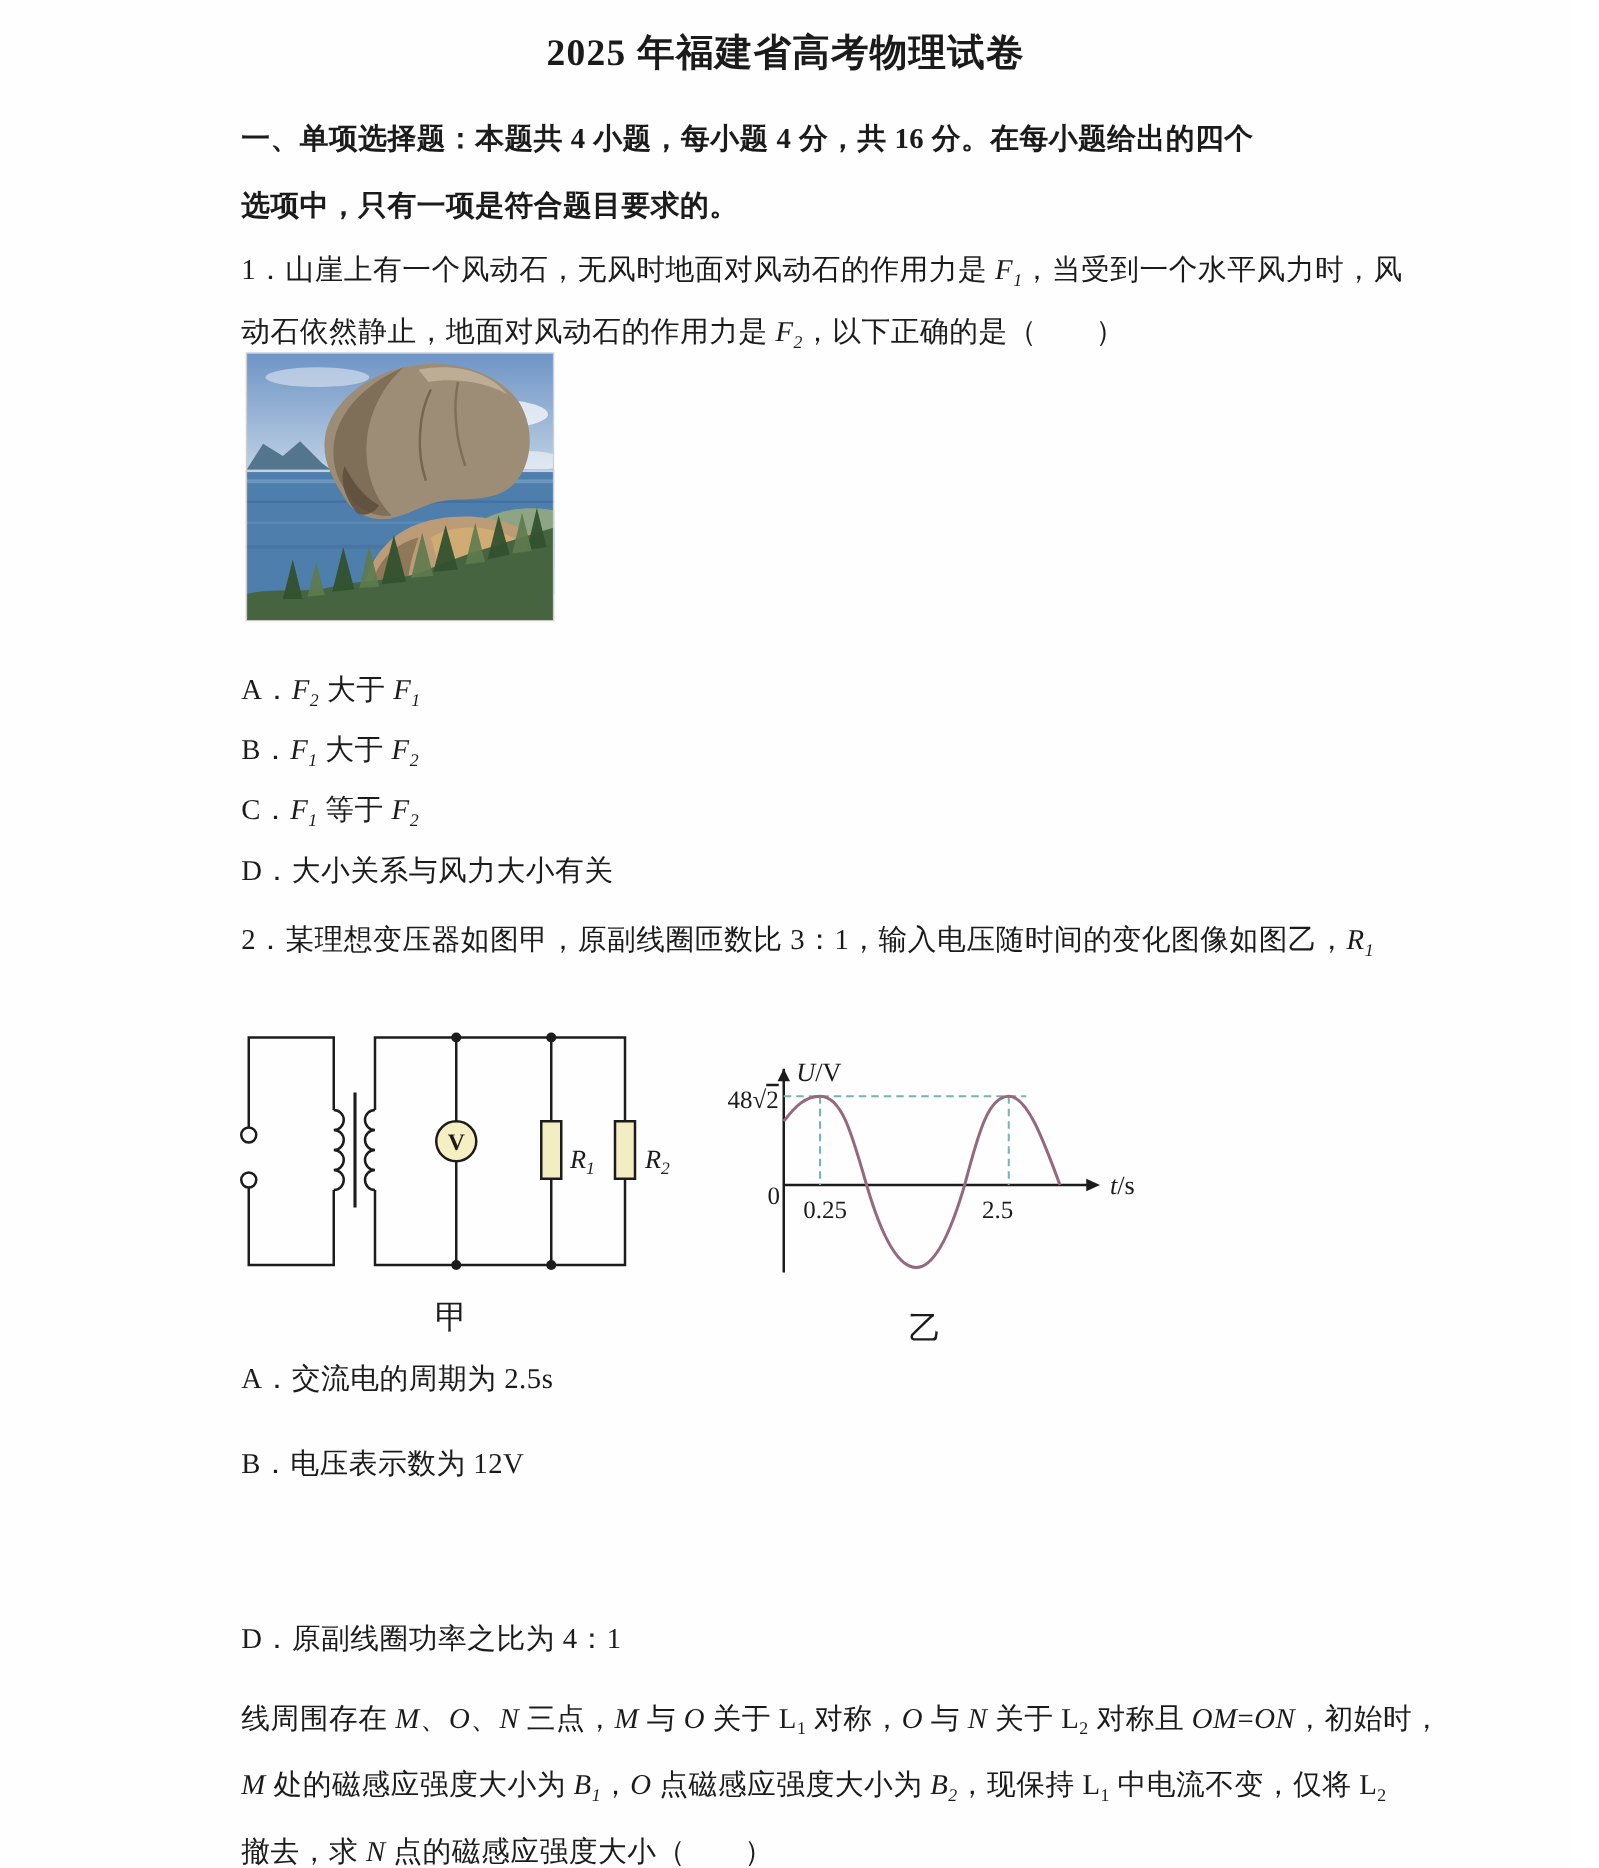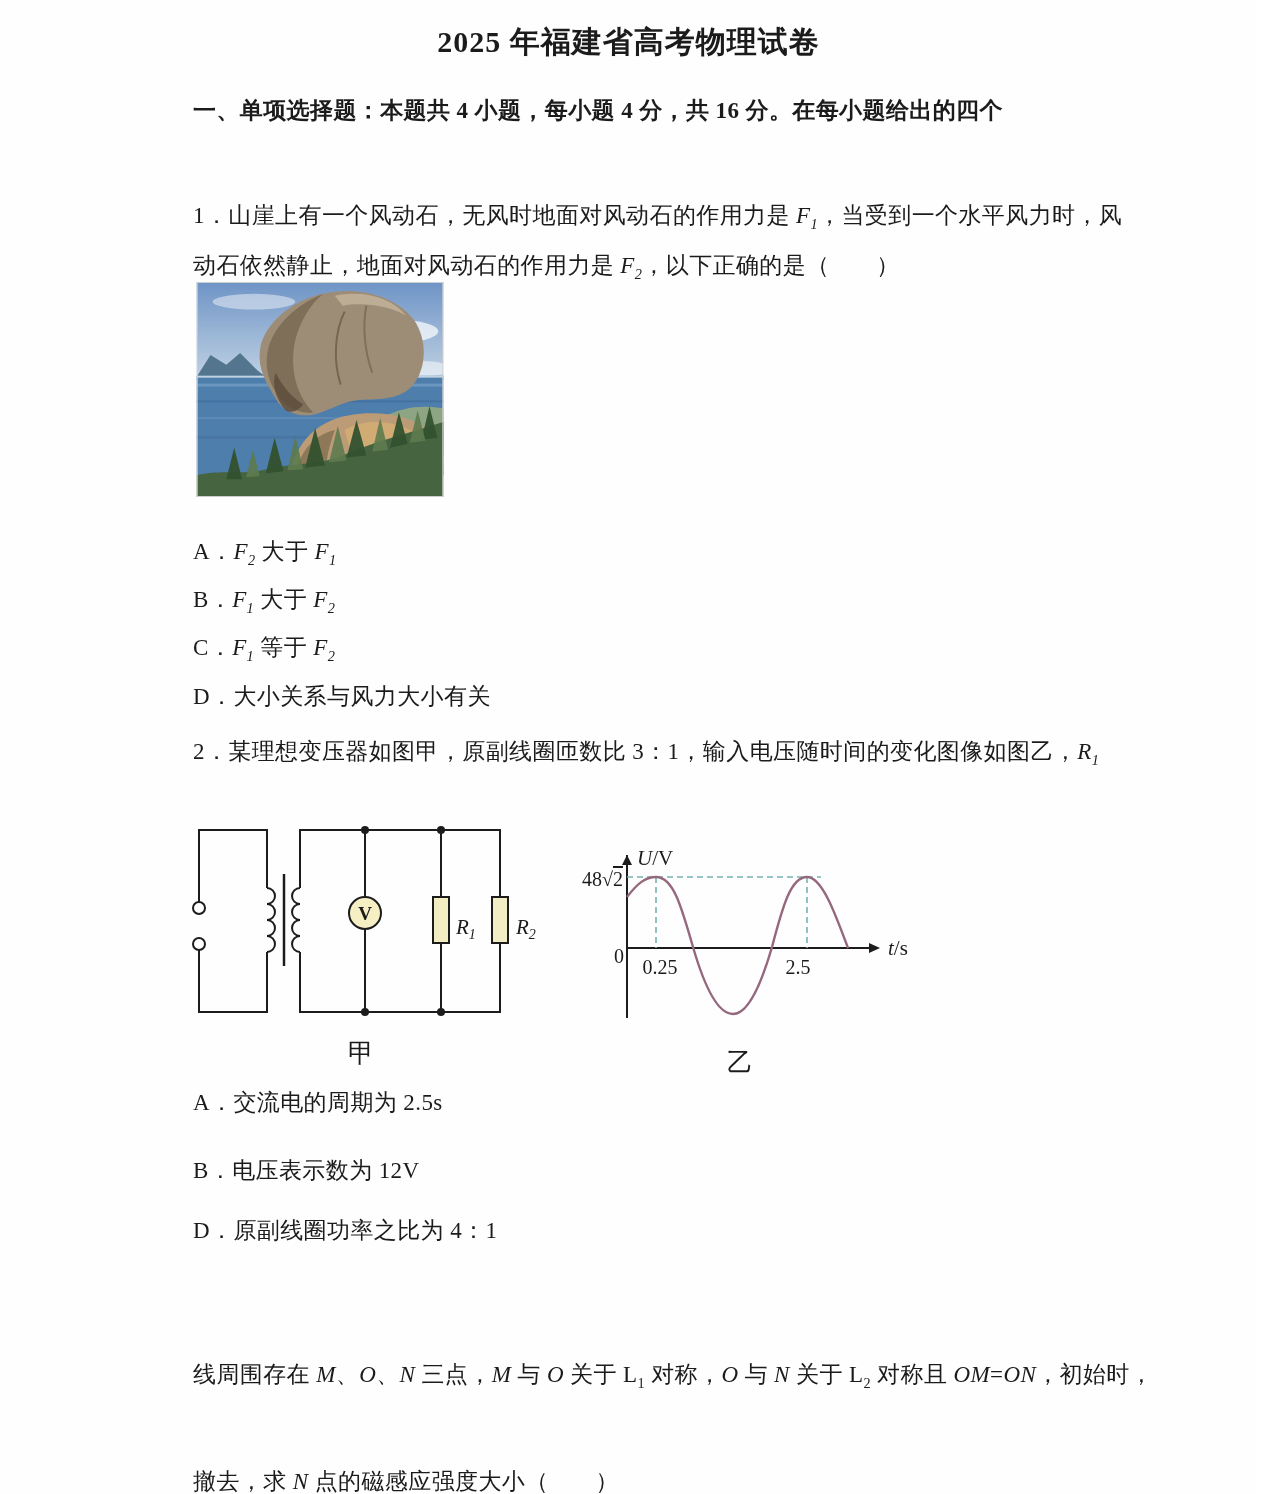--- a/index.html
+++ b/index.html
@@ -32,20 +32,21 @@
   .overline{text-decoration:overline;}
 </style>
 </head>
 <body>
 
 <div class="page">
 
   <div class="title">2025 年福建省高考物理试卷</div>
 
   <div class="line bold" style="top:84px">一、单项选择题：本题共 4 小题，每小题 4 分，共 16 分。在每小题给出的四个</div>
+  <div class="line bold" style="top:138px">选项中，只有一项是符合题目要求的。</div>
 
   <div class="line" style="top:189px"><span>1．山崖上有一个风动石，无风时地面对风动石的作用力是 </span><span class="it">F</span><sub class="it">1</sub><span>，当受到一个水平风力时，风</span></div>
   <div class="line" style="top:239px"><span>动石依然静止，地面对风动石的作用力是 </span><span class="it">F</span><sub class="it">2</sub><span>，以下正确的是（　　）</span></div>
 
   <svg class="fig" style="left:196px;top:282px" width="248" height="215" viewBox="0 0 250 218">
     <defs>
       <linearGradient id="sky" x1="0" y1="0" x2="0" y2="1">
         <stop offset="0" stop-color="#6e94c6"></stop>
           <stop offset="1" stop-color="#c2d3e4"></stop>
       </linearGradient>
@@ -133,18 +134,19 @@
     <text x="48" y="53" text-anchor="end" class="svgnum"><tspan>48</tspan><tspan>√</tspan><tspan class="overline">2</tspan></text>
     <text x="44" y="130" text-anchor="middle" class="svgnum">0</text>
     <text x="85" y="141" text-anchor="middle" class="svgnum">0.25</text>
     <text x="223" y="141" text-anchor="middle" class="svgnum">2.5</text>
     <text x="313" y="122" class="svgvar"><tspan>t</tspan><tspan font-style="normal">/s</tspan></text>
     <text x="152" y="238" class="svgcjk">乙</text>
   </svg>
 
   <div class="line" style="top:1076px"><span>A．交流电的周期为 2.5s</span></div>
   <div class="line" style="top:1144px"><span>B．电压表示数为 12V</span></div>
-  <div class="line" style="top:1204px"><span>D．原副线圈功率之比为 4：1</span></div>
+  <div class="line" style="top:1284px"><span>D．原副线圈功率之比为 4：1</span></div>
 
   <div class="line" style="top:1348px"><span>线周围存在 </span><span class="it">M</span><span>、</span><span class="it">O</span><span>、</span><span class="it">N</span><span> 三点，</span><span class="it">M</span><span> 与 </span><span class="it">O</span><span> 关于 L</span><sub>1</sub><span> 对称，</span><span class="it">O</span><span> 与 </span><span class="it">N</span><span> 关于 L</span><sub>2</sub><span> 对称且 </span><span class="it">OM</span><span>=</span><span class="it">ON</span><span>，初始时，</span></div>
+  <div class="line" style="top:1401px"><span class="it">M</span><span> 处的磁感应强度大小为 </span><span class="it">B</span><sub class="it">1</sub><span>，</span><span class="it">O</span><span> 点磁感应强度大小为 </span><span class="it">B</span><sub class="it">2</sub><span>，现保持 L</span><sub>1</sub><span> 中电流不变，仅将 L</span><sub>2</sub></div>
   <div class="line" style="top:1455px"><span>撤去，求 </span><span class="it">N</span><span> 点的磁感应强度大小（　　）</span></div>
 
 </div>
 
 </body></html>

